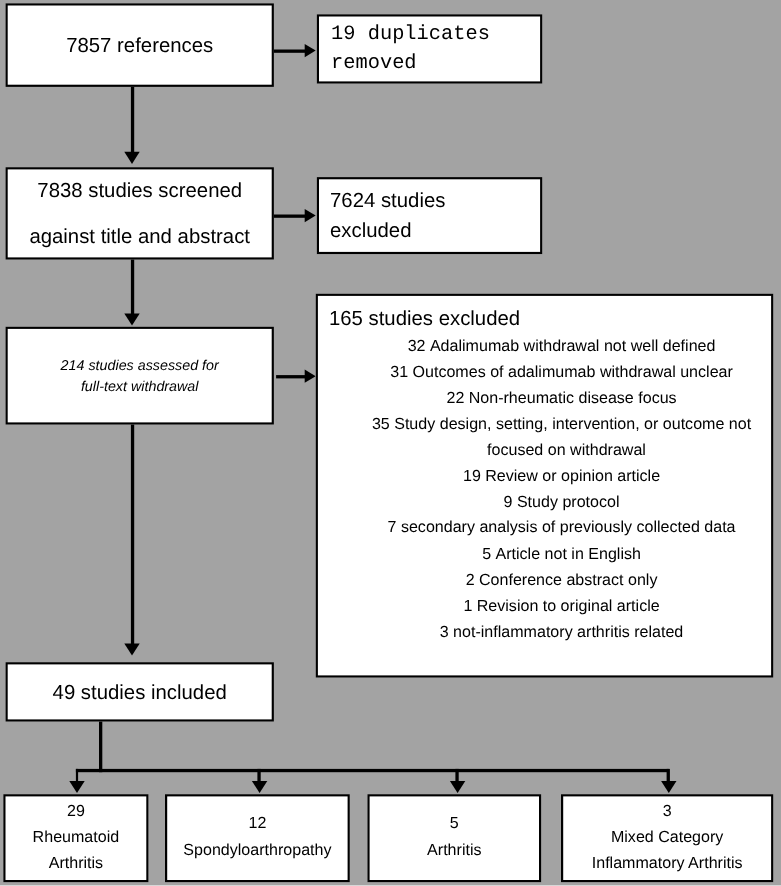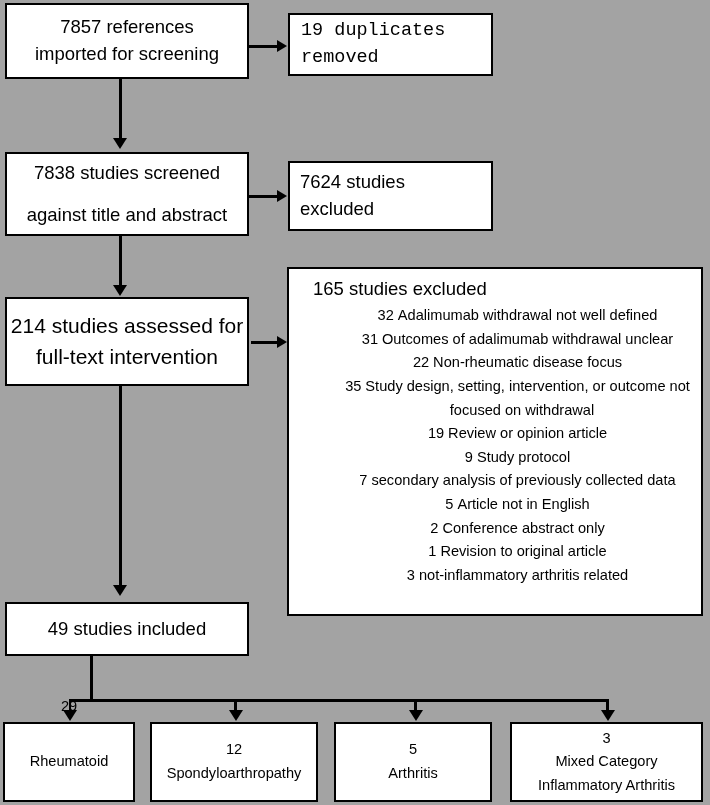--- a/index.html
+++ b/index.html
@@ -32,21 +32,21 @@
     line-height: 1.45;
   }
   .box .ln {
     display: block;
     white-space: nowrap;
   }
 
   
   #box-imported { left: 5px;  top: 3px;   width: 244px; height: 76px;  font-size: 18.5px; }
   #box-screened { left: 5px;  top: 152px; width: 244px; height: 84px;  font-size: 18.5px; gap: 15px; }
-  #box-assessed { left: 5px;  top: 297px; width: 244px; height: 89px;  font-size: 21px; }
+  #box-assessed { left: 5px;  top: 297px; width: 244px; height: 89px;  font-size: 13px; font-style: italic; }
   #box-included { left: 5px;  top: 602px; width: 244px; height: 54px;  font-size: 18.5px; }
 
   
   #box-duplicates {
     left: 288px; top: 13px; width: 205px; height: 63px;
     font-size: 18.5px;
     align-items: flex-start;
     text-align: left;
     padding-left: 11px;
     font-family: Liberation Mono, monospace;
@@ -56,21 +56,21 @@
     font-size: 18.5px;
     align-items: flex-start;
     text-align: left;
     padding-left: 10px;
   }
   #box-fulltext-excluded {
     left: 287px; top: 267px; width: 416px; height: 349px;
     align-items: flex-start;
     justify-content: flex-start;
     text-align: left;
-    padding: 8px 6px 0 24px;
+    padding: 8px 6px 0 10px;
   }
   #box-fulltext-excluded .excl-title {
     font-size: 18.5px;
     line-height: 1.35;
     margin-bottom: 2px;
   }
   #box-fulltext-excluded .excl-list {
     list-style: none;
     margin: 0;
     padding: 0 0 0 27px;
@@ -82,21 +82,21 @@
     white-space: normal;
     text-indent: -9px;
     padding-left: 9px;
   }
   #box-fulltext-excluded .excl-list li .n {
     margin-right: 4px;
   }
 
   
   .cat-box { font-size: 14.6px; line-height: 1.62; top: 722px; height: 80px; }
-  #box-cat-0 { left: 3px;   width: 132px; gap: 32px; }
+  #box-cat-0 { left: 3px;   width: 132px; }
   #box-cat-1 { left: 150px; width: 168px; }
   #box-cat-2 { left: 334px; width: 158px; }
   #box-cat-3 { left: 510px; width: 193px; }
 
   
   .vline, .hline {
     position: absolute;
     background: #000000;
   }
   .vline { width: 2.5px; }
@@ -119,21 +119,20 @@
     border-left: 10px solid #000000;
   }
 </style>
 </head>
 <body>
 
 <div id="diagram">
 
   <div class="box" id="box-imported">
     <span class="ln">7857 references</span>
-    <span class="ln">imported for screening</span>
   </div>
 
   <div class="hline" style="left:249px; top:45px; width:30px;"></div>
   <div class="arrow-right" style="left:277px; top:39.5px;"></div>
 
   <div class="box" id="box-duplicates">
     <span class="ln">19 duplicates</span>
     <span class="ln">removed</span>
   </div>
 
@@ -151,21 +150,21 @@
   <div class="box" id="box-screen-excluded">
     <span class="ln">7624 studies</span>
     <span class="ln">excluded</span>
   </div>
 
   <div class="vline" style="left:119px; top:236px; height:50px;"></div>
   <div class="arrow-down" style="left:113px; top:285px;"></div>
 
   <div class="box" id="box-assessed">
     <span class="ln">214 studies assessed for</span>
-    <span class="ln">full-text intervention</span>
+    <span class="ln">full-text withdrawal</span>
   </div>
 
   <div class="hline" style="left:251px; top:341px; width:28px;"></div>
   <div class="arrow-right" style="left:277px; top:335.5px;"></div>
 
   <div class="box" id="box-fulltext-excluded">
     <div class="excl-title">165 studies excluded</div>
     <ul class="excl-list">
       <li>
         <span class="n">32</span><span>Adalimumab withdrawal not well defined</span>

